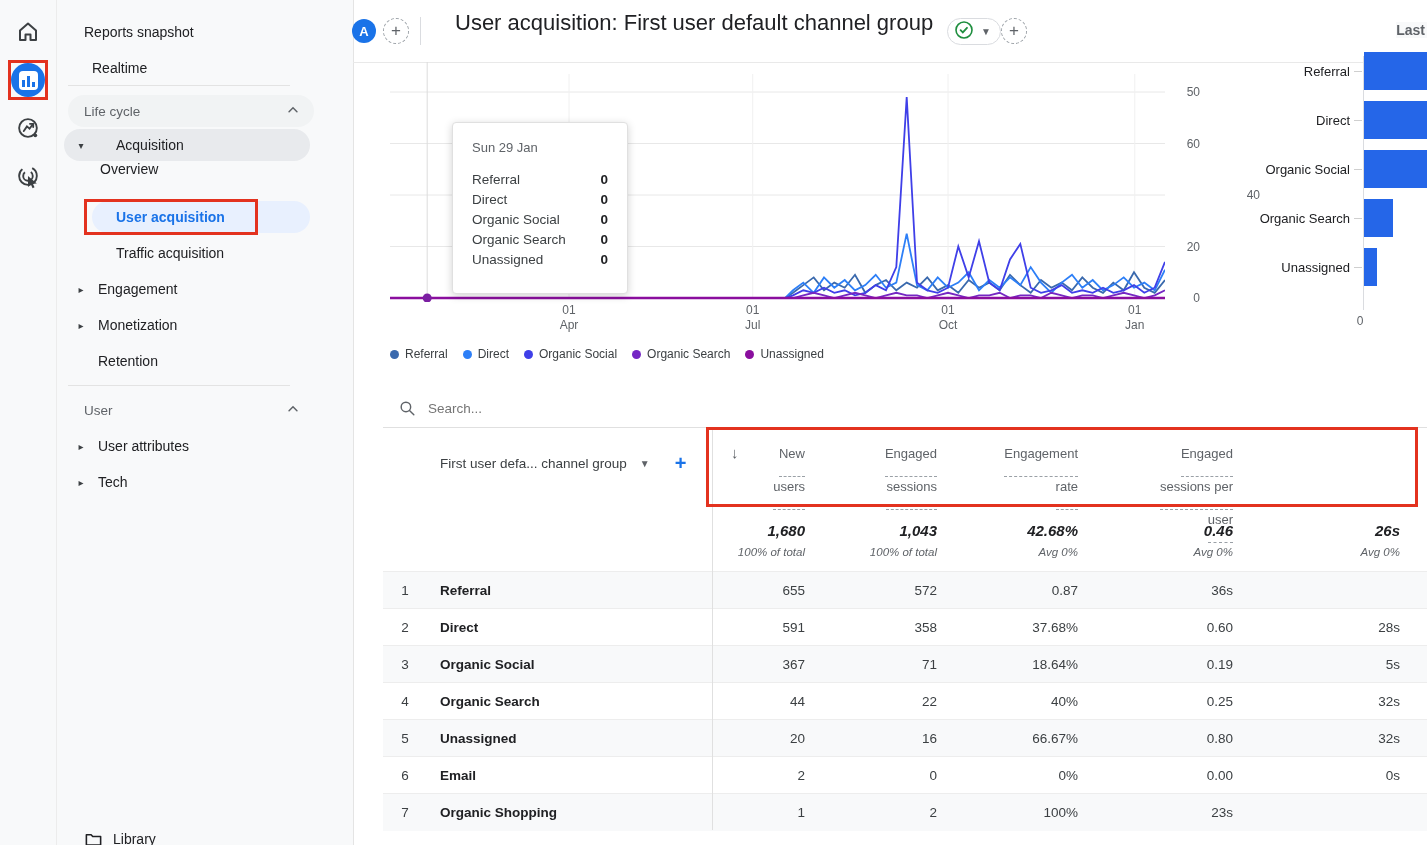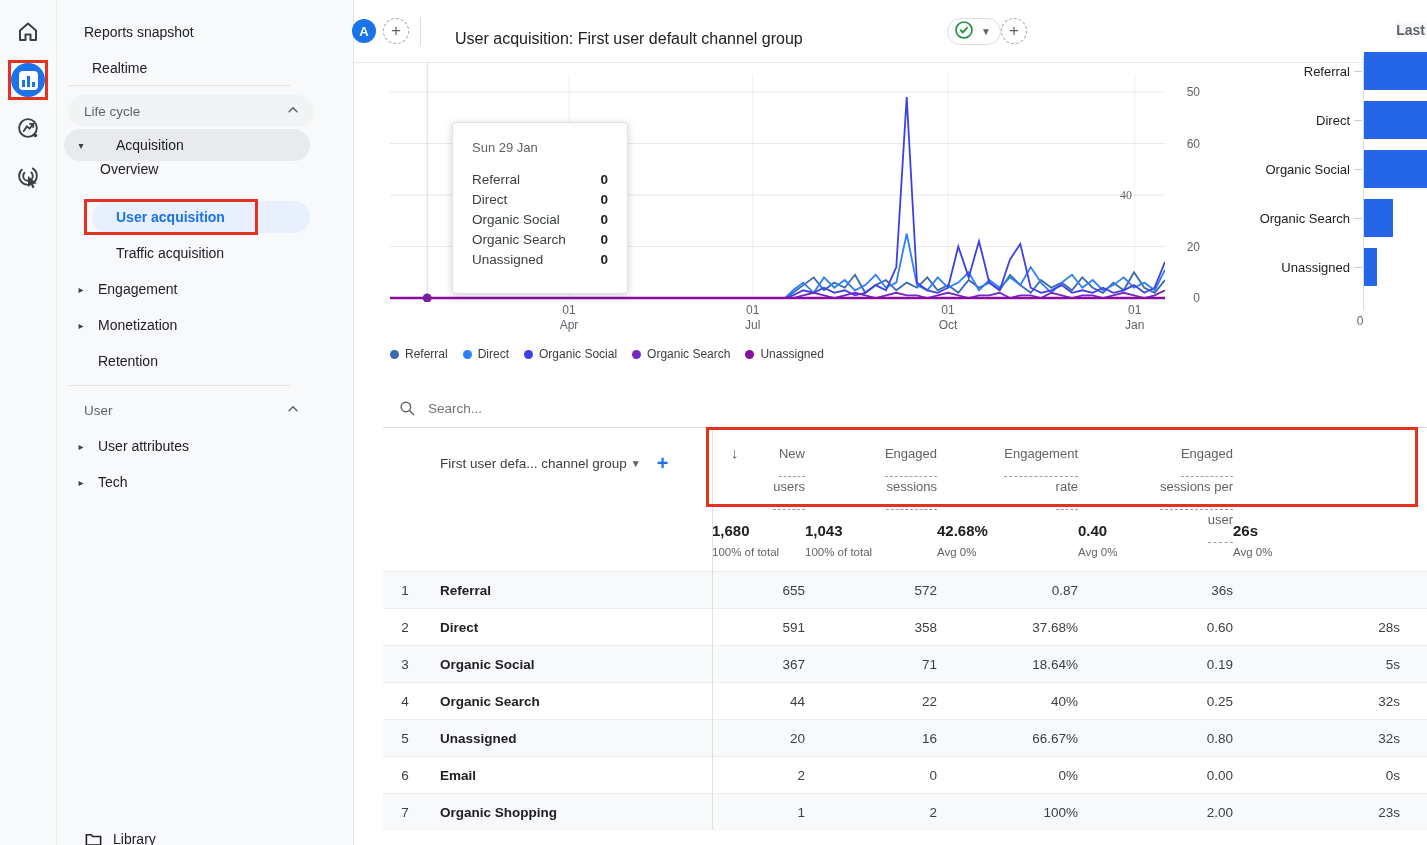--- a/index.html
+++ b/index.html
@@ -25,21 +25,21 @@
   .pill-dark{background:#e8eaed;}
   .pill-blue{background:#e8f0fe;color:#1a73e8;font-weight:bold;}
   .chev-up{margin-left:auto;margin-right:14px;}
 
   
   .avatar{left:352px;top:19px;width:24px;height:24px;border-radius:50%;background:#1a73e8;color:#fff;
           font-size:13px;font-weight:bold;display:flex;align-items:center;justify-content:center;}
   .dash-plus{width:26px;height:26px;border:1.5px dashed #9aa0a6;border-radius:50%;color:#5f6368;
              font-size:17px;display:flex;align-items:center;justify-content:center;box-sizing:border-box;}
   .hdr-sep{left:420px;top:17px;width:1px;height:28px;background:#dadce0;}
-  .page-title{left:455px;top:30px;font-size:16px;color:#202124;white-space:nowrap;}
+  .page-title{left:455px;top:10px;font-size:22px;color:#202124;white-space:nowrap;}
   .check-pill{left:947px;top:18px;height:27px;border:1px solid #dadce0;border-radius:14px;display:flex;
               align-items:center;padding:0 9px 0 6px;gap:7px;background:#fff;box-sizing:border-box;}
   .caret{color:#5f6368;font-size:10px;}
   .last-label{right:0;top:22px;font-size:14px;font-weight:bold;color:#5f6368;padding-right:2px;background:#f8f9fa;}
   .hdr-line{left:353px;top:62px;right:0;height:1px;background:#e9e9e9;}
 
   
   .ylab{position:absolute;width:28px;text-align:right;font-size:12px;color:#5f6368;}
   .xlab{position:absolute;top:303px;font-size:12px;color:#5f6368;text-align:center;line-height:15px;transform:translateX(-50%);}
   .legend{left:390px;top:347px;display:flex;gap:15px;align-items:center;}
@@ -57,25 +57,25 @@
   .bar-axis{left:1363px;top:56px;width:1px;height:254px;background:#dadce0;}
   .bar{position:absolute;left:1364px;height:38px;background:#2566e8;}
   .bar-zero{left:1348px;top:314px;width:24px;text-align:center;font-size:12px;color:#5f6368;}
   .search-row{left:383px;top:390px;right:0;height:38px;display:flex;align-items:center;border-bottom:1px solid #e0e0e0;box-sizing:border-box;}
   .search-row input{border:none;outline:none;background:transparent;font-size:13.5px;color:#3c4043;width:300px;
                     font-family:"Liberation Sans",sans-serif;}
   .grid{display:grid;grid-template-columns:44px 285px 93px 132px 141px 155px 167px 27px;}
   .hdr-row{left:383px;top:428px;right:0;height:78px;}
   .mh{font-size:13px;color:#5f6368;text-align:right;padding-top:16px;line-height:20px;}
   .mh span{display:inline-block;border-bottom:1px dashed #9aa0a6;padding-bottom:12px;}
-  .dim-picker{position:absolute;left:57px;top:24px;display:flex;align-items:center;gap:4px;font-size:13.5px;color:#3c4043;}
+  .dim-picker{position:absolute;left:57px;top:24px;display:flex;align-items:center;gap:13px;font-size:13.5px;color:#3c4043;}
   .plus-blue{color:#1a73e8;font-size:20px;font-weight:bold;margin-left:12px;}
   .sort-arrow{position:absolute;left:348px;top:16px;font-size:15px;color:#5f6368;}
   .tot-row{left:383px;top:506px;right:0;height:65px;}
-  .tot-cell{padding-top:16px;}
+  .tot-cell{text-align:right;padding-top:16px;font-style:italic;}
   .tot-val{font-size:15px;font-weight:bold;color:#202124;}
   .tot-sub{font-size:11.5px;color:#5f6368;margin-top:7px;}
   .trow{position:absolute;left:383px;right:0;height:37px;border-top:1px solid #ededed;}
   .trow.odd{background:#f8f9fa;}
   .tcell{display:flex;align-items:center;font-size:13.5px;color:#3c4043;}
   .tnum{justify-content:center;}
   .tname{padding-left:13px;font-weight:bold;color:#202124;}
   .tval{justify-content:flex-end;}
   .col-div{left:712px;top:428px;width:1px;height:402px;background:#e0e0e0;}
 
@@ -223,21 +223,21 @@
         <polyline points="0,236 395.25,236 403.0,228.3 413.3,220.6 423.7,230.8 434.0,215.4 444.3,225.7 454.7,218.0 465.0,228.3 475.3,223.1 485.7,212.8 496.0,225.7 506.3,220.6 516.7,171.6 527.0,223.1 537.3,228.3 547.7,215.4 558.0,225.7 568.3,220.6 578.7,210.3 589.0,228.3 599.3,218.0 609.7,225.7 620.0,215.4 630.3,223.1 640.7,205.1 651.0,220.6 661.3,230.8 671.7,220.6 682.0,212.8 692.3,225.7 702.7,218.0 713.0,228.3 723.3,223.1 733.7,215.4 744.0,225.7 754.3,220.6 764.7,228.3 775.0,207.7 " fill="none" stroke="#2d7ff7" stroke-width="1.8"></polyline>
         <polyline points="0,236 395.25,236 403.0,233.4 413.3,228.3 423.7,230.8 434.0,225.7 444.3,230.8 454.7,228.3 465.0,233.4 475.3,230.8 485.7,223.1 496.0,228.3 506.3,205.1 516.7,35.1 527.0,220.6 537.3,228.3 547.7,230.8 558.0,225.7 568.3,184.5 578.7,215.4 589.0,179.3 599.3,220.6 609.7,228.3 620.0,197.4 630.3,181.9 640.7,225.7 651.0,230.8 661.3,228.3 671.7,223.1 682.0,230.8 692.3,228.3 702.7,230.8 713.0,225.7 723.3,230.8 733.7,228.3 744.0,223.1 754.3,230.8 764.7,225.7 775.0,199.9 " fill="none" stroke="#3f3fe8" stroke-width="1.8"></polyline>
         <polyline points="0,236 395.25,236 403.0,236.0 413.3,233.4 423.7,230.8 434.0,233.4 444.3,236.0 454.7,233.4 465.0,230.8 475.3,233.4 485.7,236.0 496.0,233.4 506.3,230.8 516.7,233.4 527.0,233.4 537.3,236.0 547.7,233.4 558.0,230.8 568.3,233.4 578.7,236.0 589.0,233.4 599.3,233.4 609.7,230.8 620.0,236.0 630.3,233.4 640.7,233.4 651.0,236.0 661.3,230.8 671.7,233.4 682.0,236.0 692.3,233.4 702.7,233.4 713.0,236.0 723.3,233.4 733.7,230.8 744.0,233.4 754.3,236.0 764.7,233.4 775.0,228.3 " fill="none" stroke="#7527c4" stroke-width="1.8"></polyline>
         <polyline points="0,236 395.25,236 403.0,236.0 413.3,236.0 423.7,236.0 434.0,236.0 444.3,236.0 454.7,236.0 465.0,236.0 475.3,236.0 485.7,236.0 496.0,236.0 506.3,236.0 516.7,236.0 527.0,236.0 537.3,236.0 547.7,236.0 558.0,236.0 568.3,236.0 578.7,236.0 589.0,236.0 599.3,236.0 609.7,236.0 620.0,236.0 630.3,236.0 640.7,236.0 651.0,236.0 661.3,236.0 671.7,236.0 682.0,236.0 692.3,236.0 702.7,236.0 713.0,236.0 723.3,236.0 733.7,236.0 744.0,236.0 754.3,236.0 764.7,236.0 775.0,236.0 " fill="none" stroke="#8a0e9e" stroke-width="2.6"></polyline>
         <circle cx="37.2" cy="236" r="4.5" fill="#7b1fa2"></circle>
       </svg>
   </div>
   <div id="ylabels">
       <div class="ylab" style="left: 1172px; top: 85px;">50</div>
       <div class="ylab" style="left: 1172px; top: 136.5px;">60</div>
-      <div class="ylab" style="left: 1104px; top: 188px; font-family: Liberation Serif, serif;">40</div>
+      <div class="ylab" style="left: 1232px; top: 188px;">40</div>
       <div class="ylab" style="left: 1172px; top: 239.5px;">20</div>
       <div class="ylab" style="left: 1172px; top: 291px;">0</div>
     </div>
   <div id="xlabels">
       <div class="xlab" style="left: 569.025px;">01<br>Apr</div>
       <div class="xlab" style="left: 752.7px;">01<br>Jul</div>
       <div class="xlab" style="left: 948px;">01<br>Oct</div>
       <div class="xlab" style="left: 1134.78px;">01<br>Jan</div>
     </div>
   <div class="abs legend" id="legend">
@@ -346,21 +346,21 @@
       </div>
       <div class="tot-cell">
         <div class="tot-val">1,043</div>
         <div class="tot-sub">100% of total</div>
       </div>
       <div class="tot-cell">
         <div class="tot-val">42.68%</div>
         <div class="tot-sub">Avg 0%</div>
       </div>
       <div class="tot-cell">
-        <div class="tot-val">0.40</div>
+        <div class="tot-val">0.46</div>
         <div class="tot-sub">Avg 0%</div>
       </div>
       <div class="tot-cell">
         <div class="tot-val">26s</div>
         <div class="tot-sub">Avg 0%</div>
       </div>
       <div></div>
     </div>
 
   <div id="rows-host">
@@ -422,21 +422,20 @@
         <div class="tcell tval">0.00</div>
         <div class="tcell tval">0s</div>
         <div></div>
       </div>
       <div class="trow grid odd" style="top: 793px;">
         <div class="tcell tnum">7</div>
         <div class="tcell tname">Organic Shopping</div>
         <div class="tcell tval">1</div>
         <div class="tcell tval">2</div>
         <div class="tcell tval">100%</div>
-        <div class="tcell tval">2.00</div>
         <div class="tcell tval">23s</div>
         <div></div>
       </div>
     </div>
   <div class="abs col-div"></div>
 
   <div class="abs redbox" style="left:8px;top:60px;width:40px;height:40px"></div>
   <div class="abs redbox" style="left:84px;top:199px;width:174px;height:36px"></div>
   <div class="abs redbox" style="left:706px;top:427px;width:712px;height:80px"></div>
 

